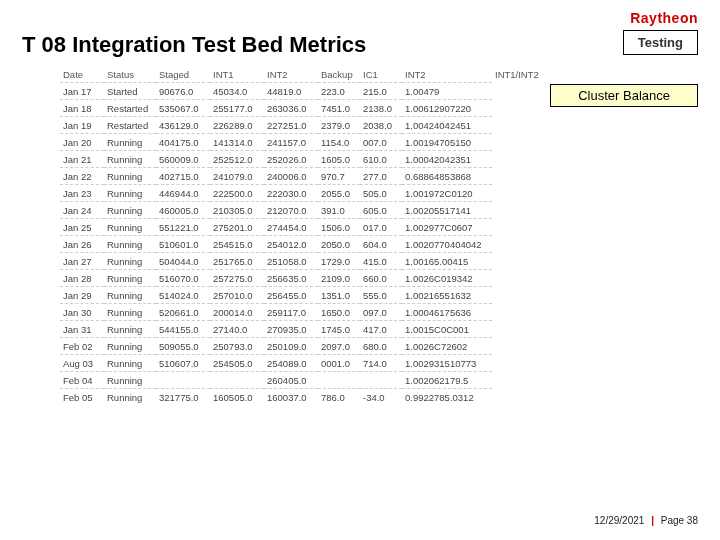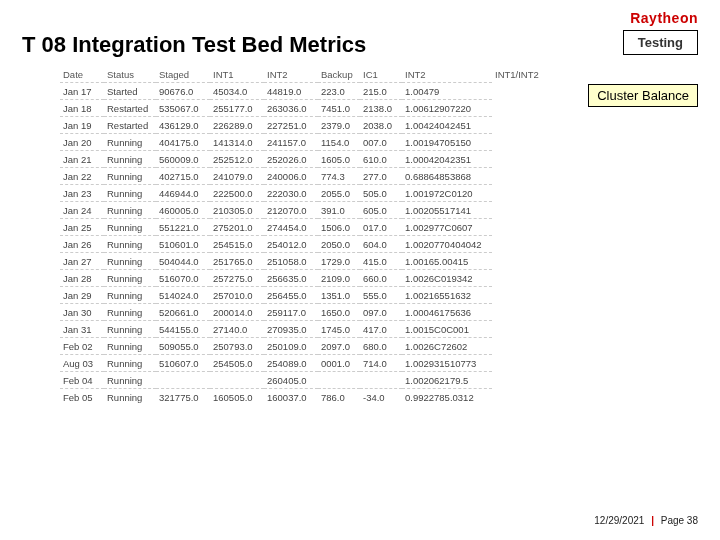--- a/index.html
+++ b/index.html
@@ -1,21 +1,21 @@
 <!DOCTYPE html>
 <html><head>
 <meta charset="utf-8">
 <style>
   * { margin: 0; padding: 0; box-sizing: border-box; }
   html, body { width: 720px; height: 540px; background: #fff; font-family: Arial, Helvetica, sans-serif; color: #333; }
   .slide { position: relative; width: 720px; height: 540px; }
   .brand { position: absolute; top: 10px; right: 22px; font-size: 14px; font-weight: bold; color: #c00; letter-spacing: 0.5px; }
   .title { position: absolute; top: 32px; left: 22px; font-size: 22px; font-weight: bold; color: #000; }
   .testing-box { position: absolute; top: 30px; right: 22px; border: 1px solid #000; padding: 4px 14px; font-size: 13px; font-weight: bold; background: #fff; }
-  .cluster-box { position: absolute; top: 84px; right: 22px; background: #ffffcc; border: 1px solid #000; padding: 3px 8px; font-size: 13px; color: #000; z-index: 5; }
+  .cluster-box { position: absolute; top: 84px; right: 22px; background: #ffffcc; border: 1px solid #000; padding: 3px 27px; font-size: 13px; color: #000; z-index: 5; }
   .table-wrap { position: absolute; top: 66px; left: 60px; width: 600px; font-size: 9.5px; color: #444; }
   table { border-collapse: collapse; width: 100%; table-layout: fixed; }
   th, td { text-align: left; padding: 2.5px 3px; font-weight: normal; white-space: nowrap; overflow: hidden; }
   th { color: #555; }
   td { border-top: 1px dashed #ccc; }
   col.c-date { width: 44px; }
   col.c-status { width: 52px; }
   col.c-num { width: 54px; }
   col.c-small { width: 42px; }
   col.c-ratio { width: 90px; }
@@ -106,21 +106,21 @@
             <td>1605.0</td>
             <td>610.0</td>
             <td>1.00042042351</td>
           </tr>
           <tr>
             <td>Jan 22</td>
             <td>Running</td>
             <td>402715.0</td>
             <td>241079.0</td>
             <td>240006.0</td>
-            <td>774.3</td>
+            <td>970.7</td>
             <td>277.0</td>
             <td>0.68864853868</td>
           </tr>
           <tr>
             <td>Jan 23</td>
             <td>Running</td>
             <td>446944.0</td>
             <td>222500.0</td>
             <td>222030.0</td>
             <td>2055.0</td>

